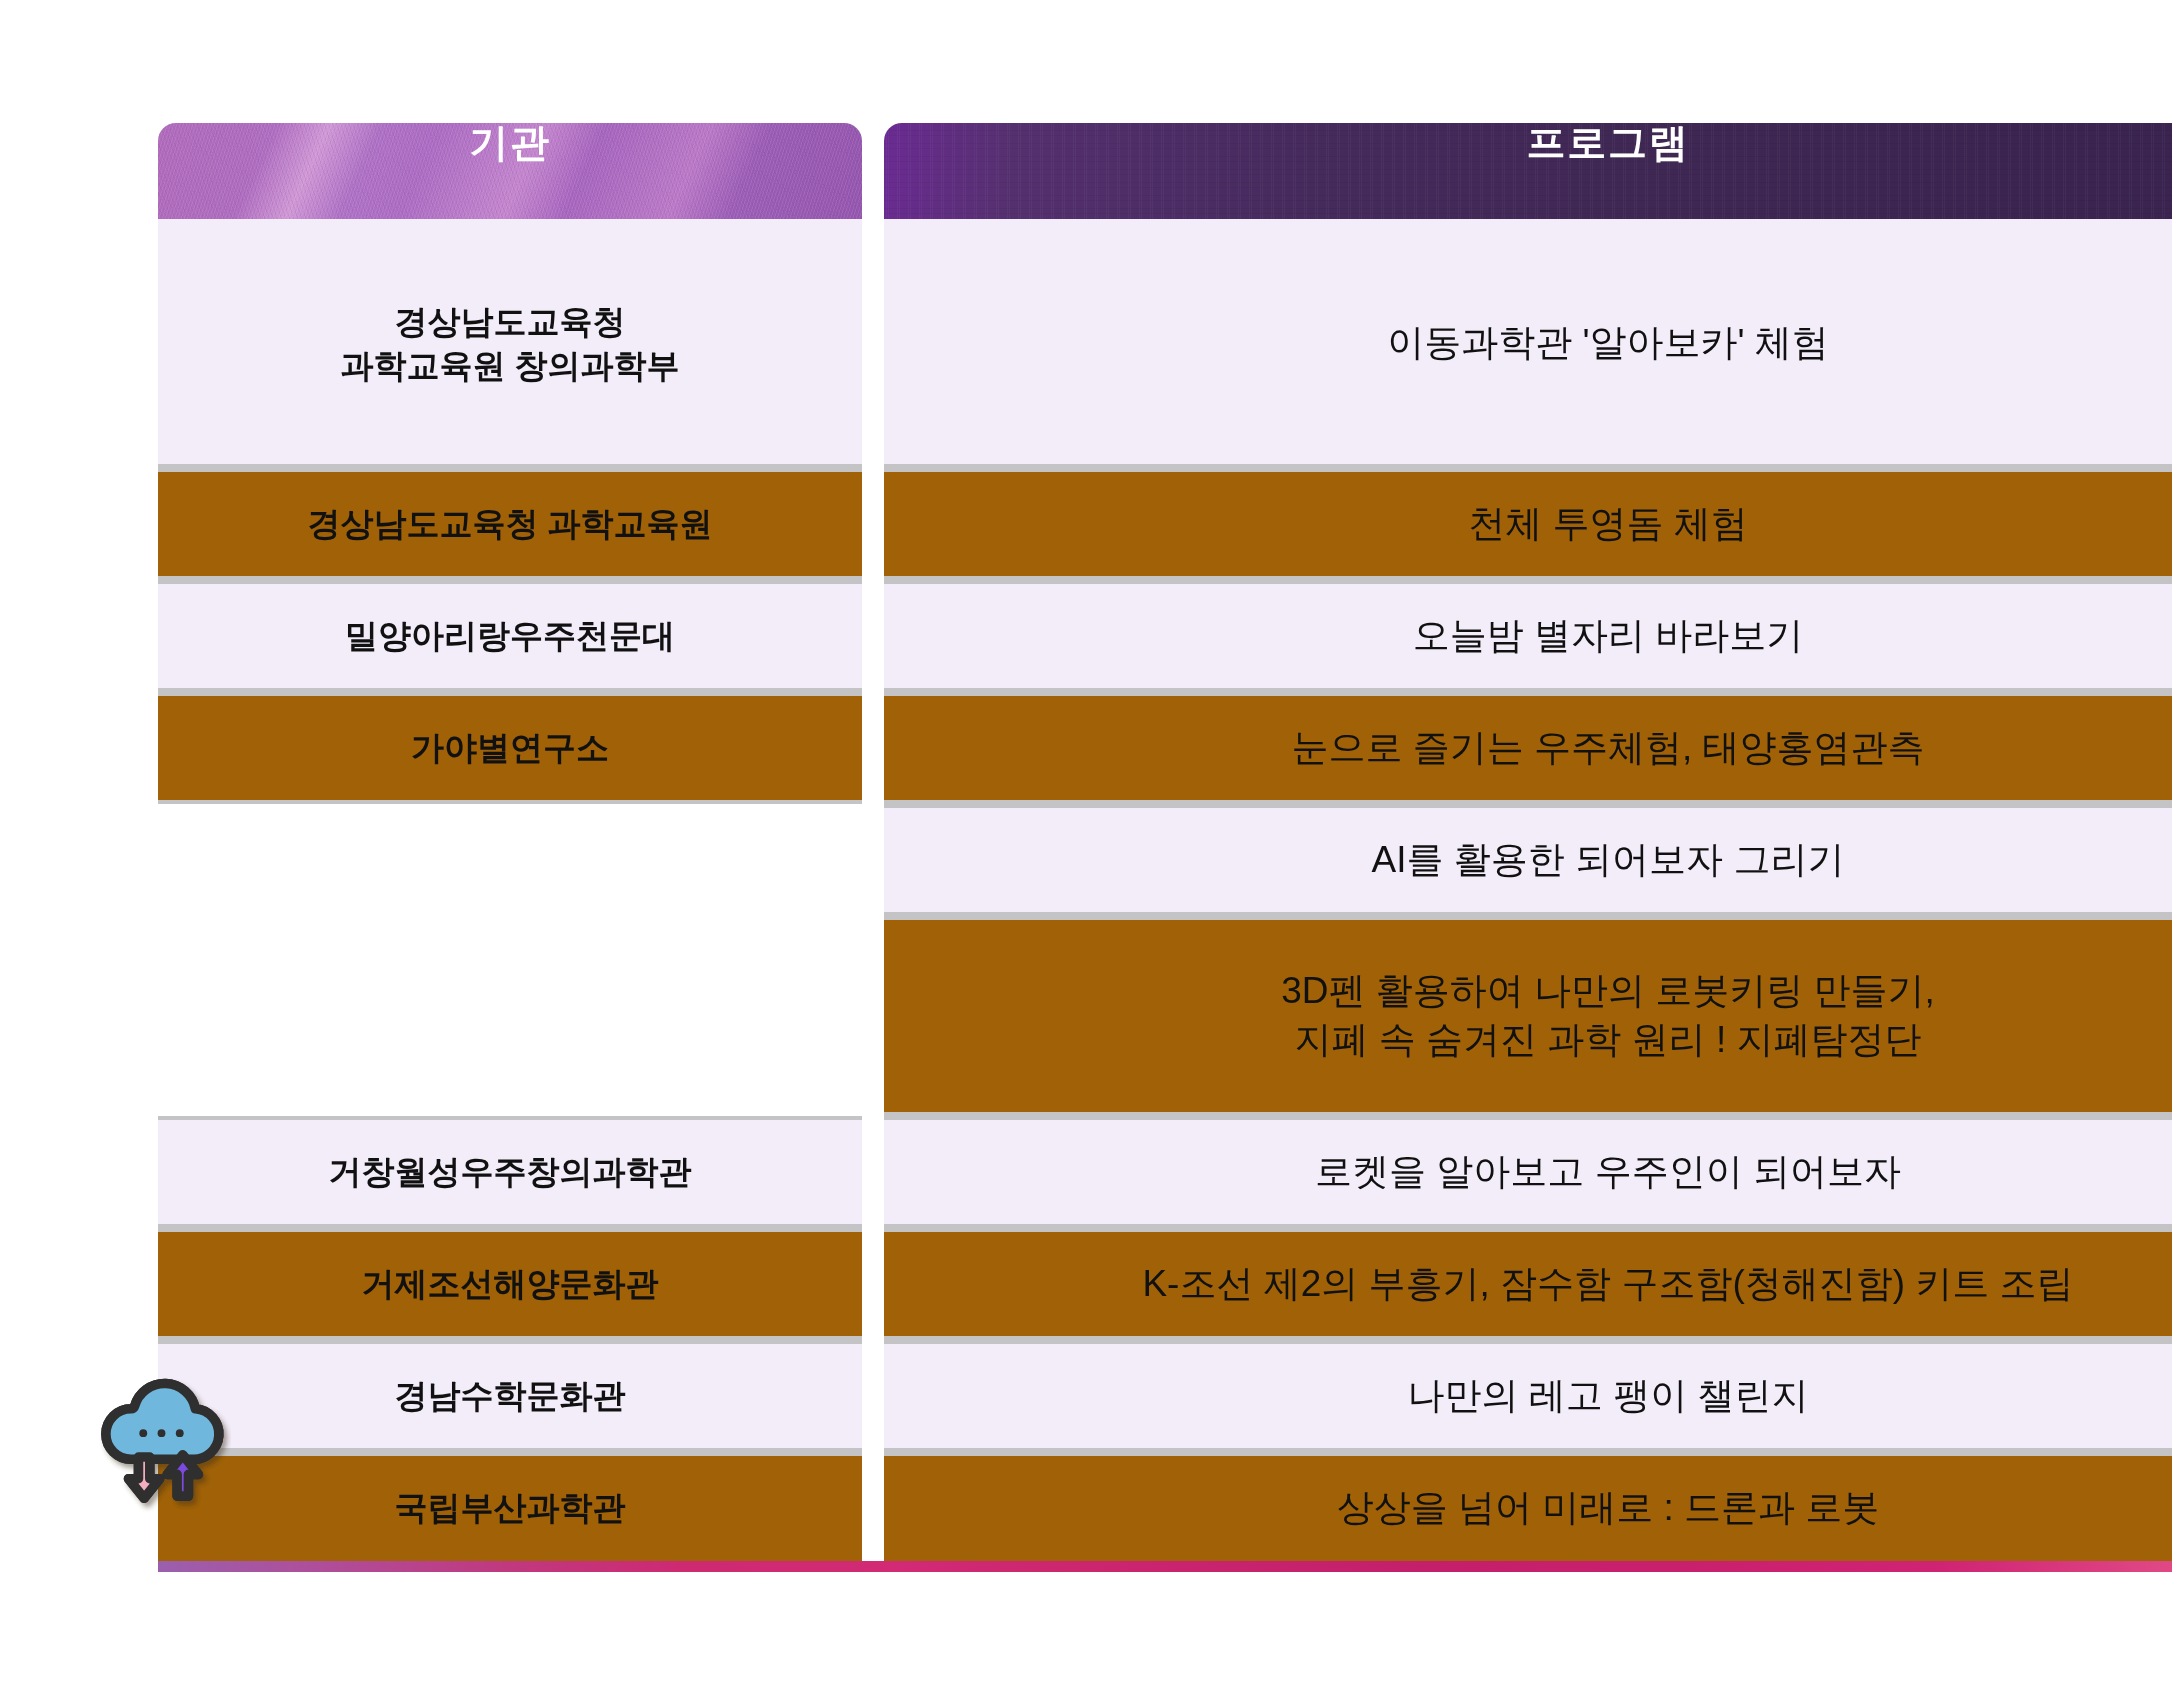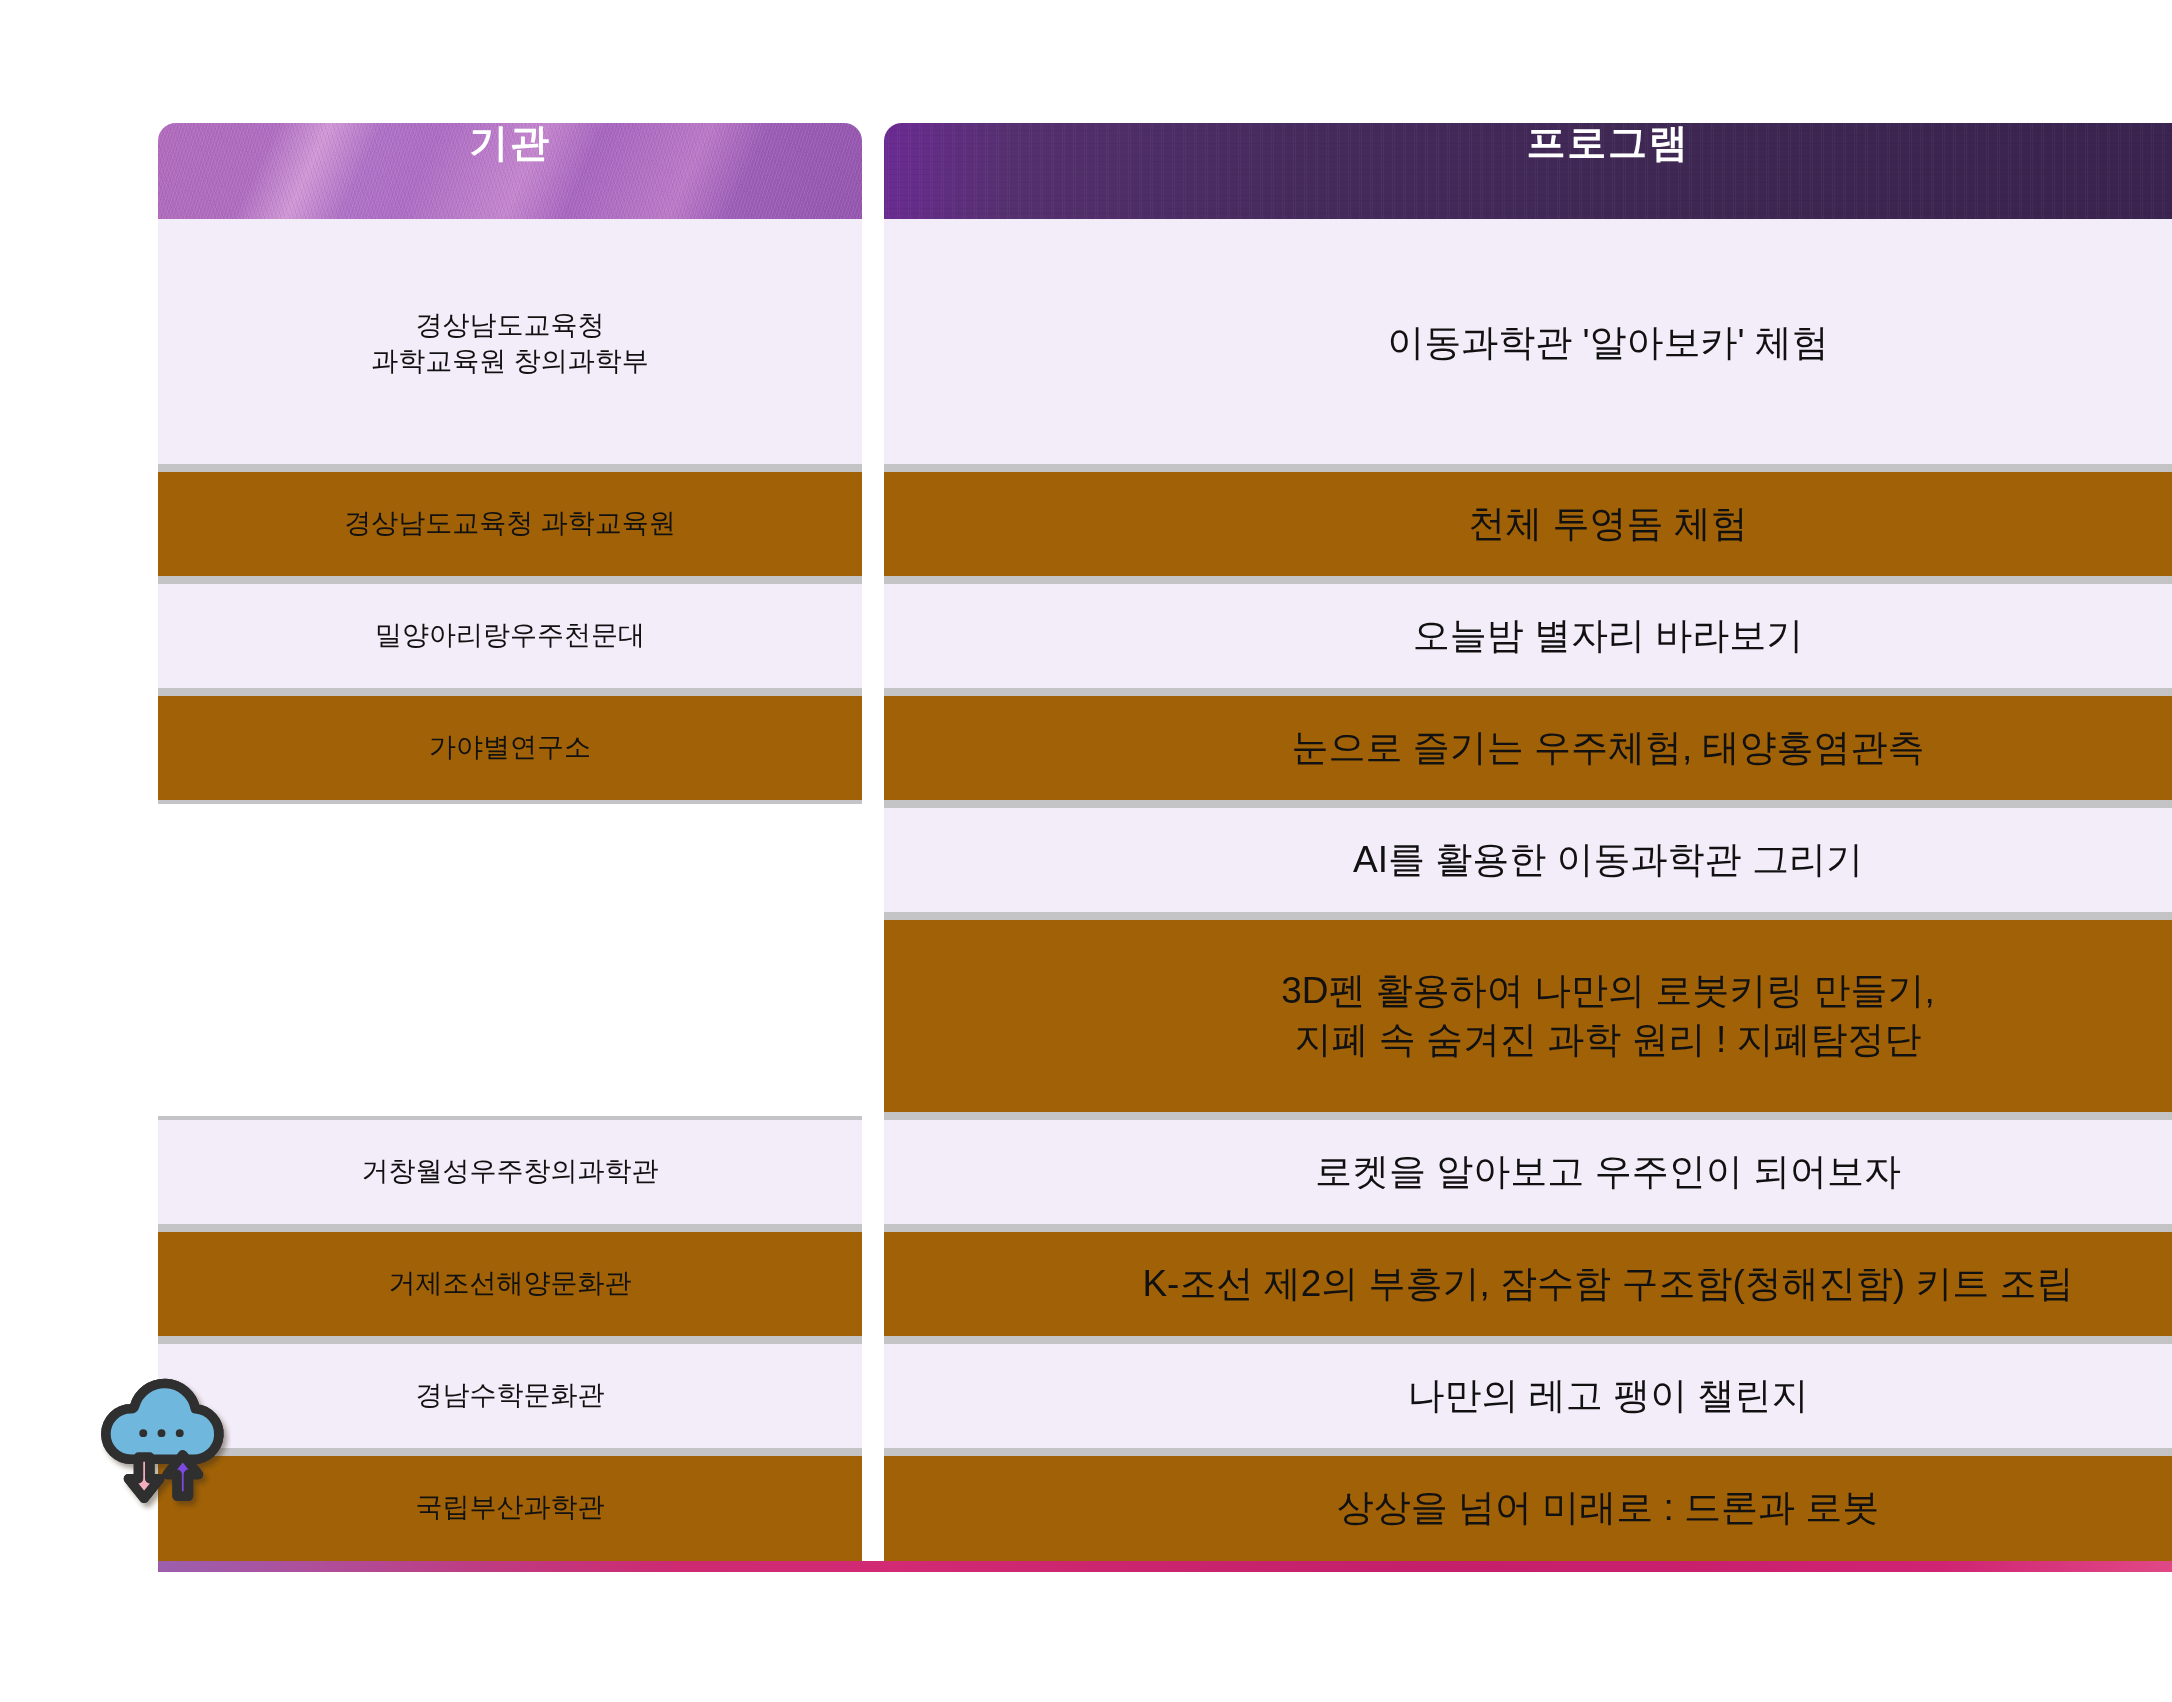--- a/index.html
+++ b/index.html
@@ -166,21 +166,21 @@
 
   .cell-text {
     position: relative;
     z-index: 2;
     padding: 0 14.8px;
     white-space: pre-line;
     font-weight: 500;
     font-size: 34px;
   }
 
-  .cell.inst .cell-text { font-size: 27px; font-weight: 400; }
+  .cell.inst .cell-text { font-size: 33px; font-weight: 700; }
   .cell.prog .cell-text { font-size: 37px; font-weight: 500; }
 
   
   #bottom-bar {
     position: absolute;
     left: 0;
     bottom: 0;
     width: 100%;
     height: 11.3px;
     background: linear-gradient(90deg,
@@ -251,21 +251,21 @@
         <div class="tr plain" style="height: 112px;">
           <div class="cell inst">
             <span class="cell-text">가야별연구소</span>
           </div>
           <div class="cell prog">
             <span class="cell-text">눈으로 즐기는 우주체험, 태양홍염관측</span>
           </div>
         </div>
         <div class="tr shaded" style="height: 112px;">
           <div class="cell prog">
-            <span class="cell-text">AI를 활용한 이동과학관 그리기</span>
+            <span class="cell-text">AI를 활용한 되어보자 그리기</span>
           </div>
         </div>
         <div class="tr plain" style="height: 200px;">
           <div class="cell prog">
             <span class="cell-text">3D펜 활용하여 나만의 로봇키링 만들기,
 지폐 속 숨겨진 과학 원리 ! 지폐탐정단</span>
           </div>
         </div>
         <div class="tr shaded" style="height: 112px;">
           <div class="cell inst">

